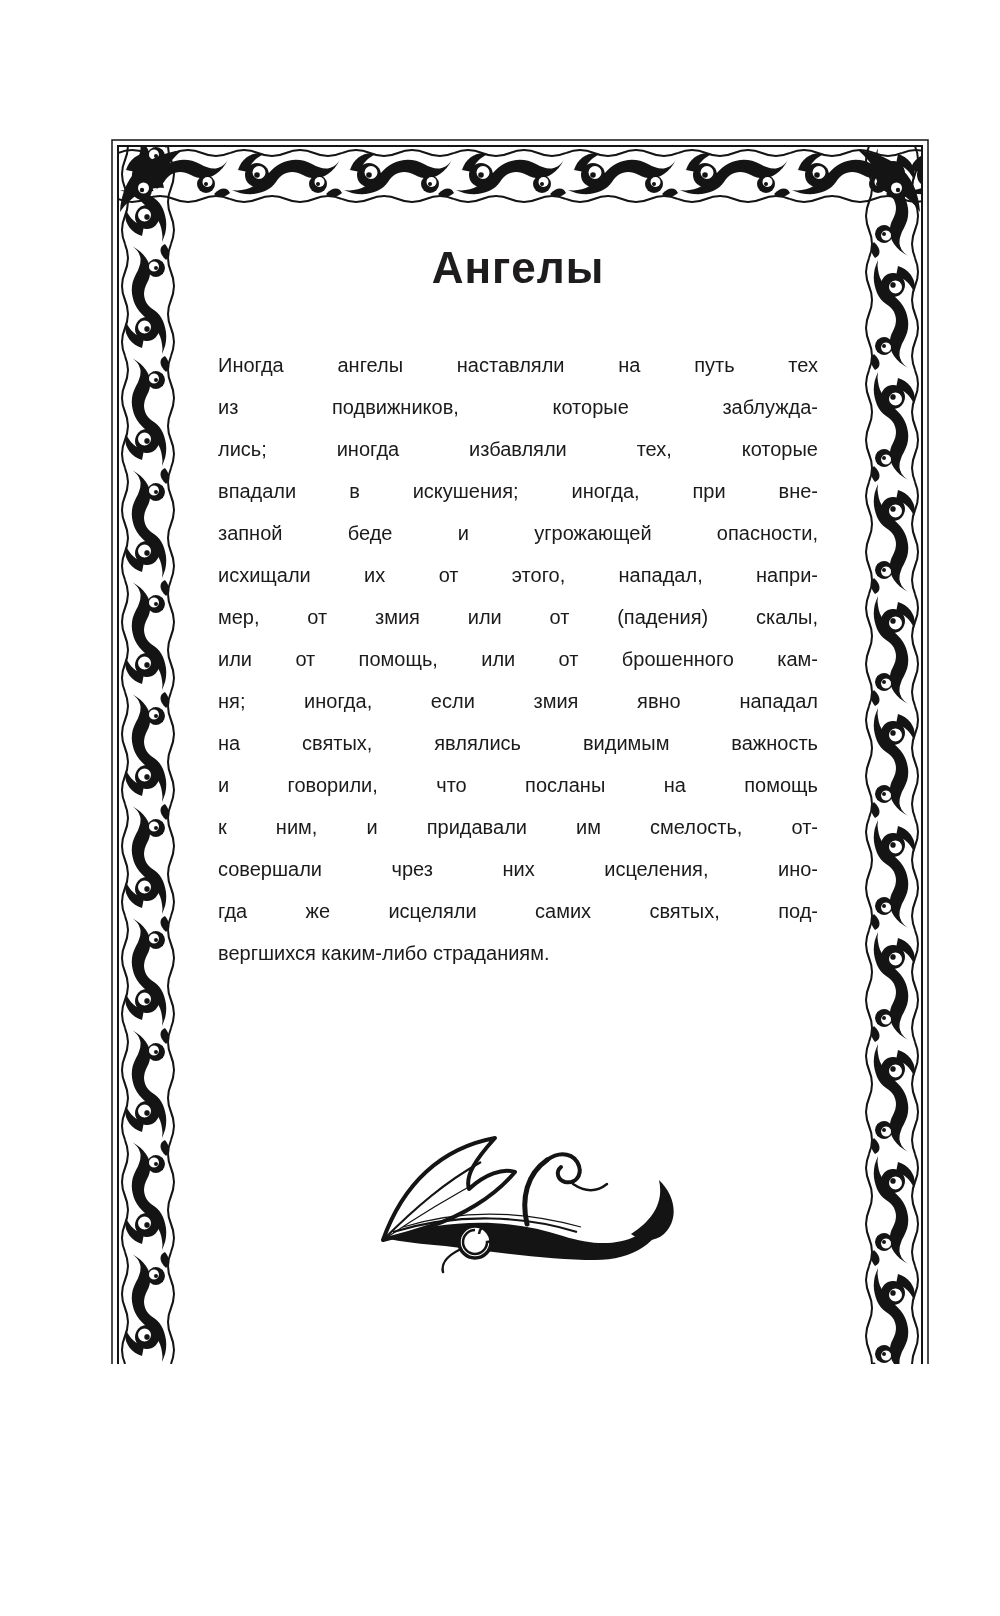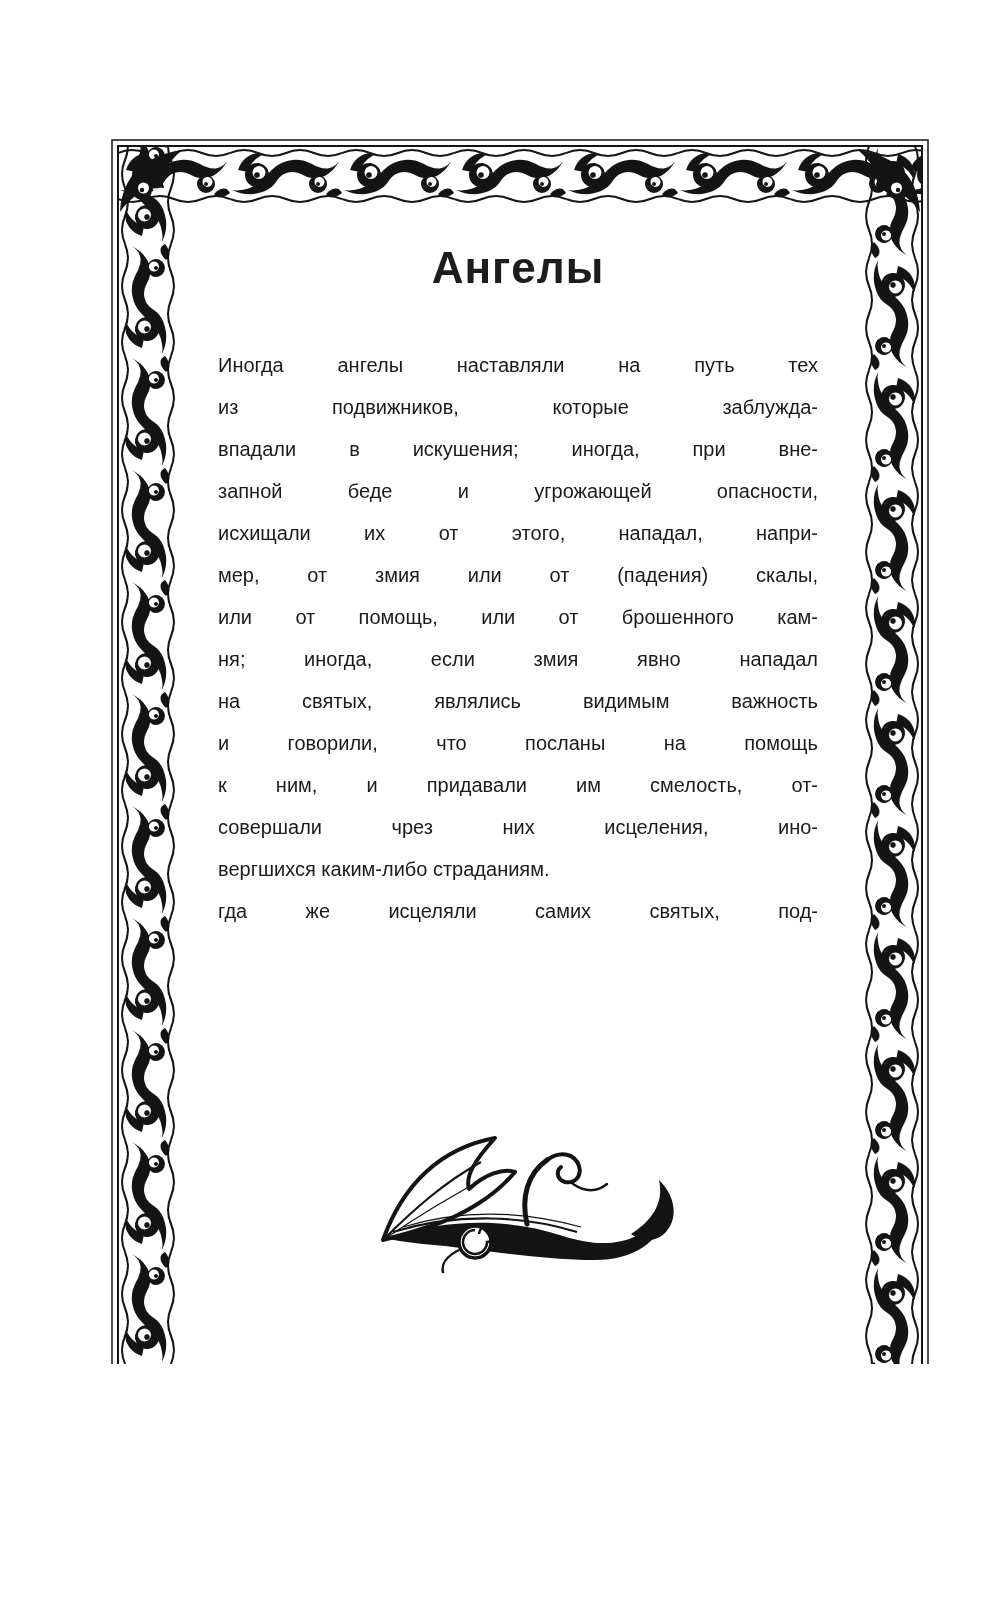--- a/index.html
+++ b/index.html
@@ -92,32 +92,33 @@
       <path d="M564,1470 C555,1446 540,1435 526,1433" stroke-width="3"></path>
       <path d="M557,1472 C549,1453 538,1444 526,1441" stroke-width="2"></path>
     </g>
   </svg>
 
   <h1 class="title">Ангелы</h1>
 
   <div class="body">
       <div class="line">Иногда ангелы наставляли на путь тех</div>
       <div class="line">из подвижников, которые заблужда-</div>
+      <div class="line">лись; иногда избавляли тех, которые</div>
       <div class="line">впадали в искушения; иногда, при вне-</div>
       <div class="line">запной беде и угрожающей опасности,</div>
       <div class="line">исхищали их от этого, нападал, напри-</div>
       <div class="line">мер, от змия или от (падения) скалы,</div>
       <div class="line">или от помощь, или от брошенного кам-</div>
       <div class="line">ня; иногда, если змия явно нападал</div>
       <div class="line">на святых, являлись видимым важность</div>
       <div class="line">и говорили, что посланы на помощь</div>
       <div class="line">к ним, и придавали им смелость, от-</div>
       <div class="line">совершали чрез них исцеления, ино-</div>
+      <div class="line">гда же исцеляли самих святых, под-</div>
       <div class="line last">вергшихся каким-либо страданиям.</div>
-      <div class="line">гда же исцеляли самих святых, под-</div>
     </div>
 
   <svg class="flourish" width="300" height="165" viewBox="0 0 300 165">
 
     <path d="M10,126 C80,104 140,108 188,124 C232,138 264,132 292,100 C286,130 258,148 220,148 C176,148 120,140 70,134 C48,132 26,130 10,126 Z" fill="currentColor"></path>
 
     <path d="M256,122 C278,108 289,90 284,68 C301,84 304,108 289,122 C279,131 265,129 256,122 Z" fill="currentColor"></path>
     <path d="M262,120 C276,110 283,97 282,82" fill="none" stroke="currentColor" stroke-width="2" class="paper-stroke" stroke-opacity="0"></path>
 
     <path d="M8,128 C28,72 66,36 120,26 C100,48 90,64 94,77 C110,62 128,56 140,60 C118,86 86,104 56,114 C38,120 20,125 8,128 Z" class="paper-fill" stroke="currentColor" stroke-width="4" stroke-linejoin="round"></path>

